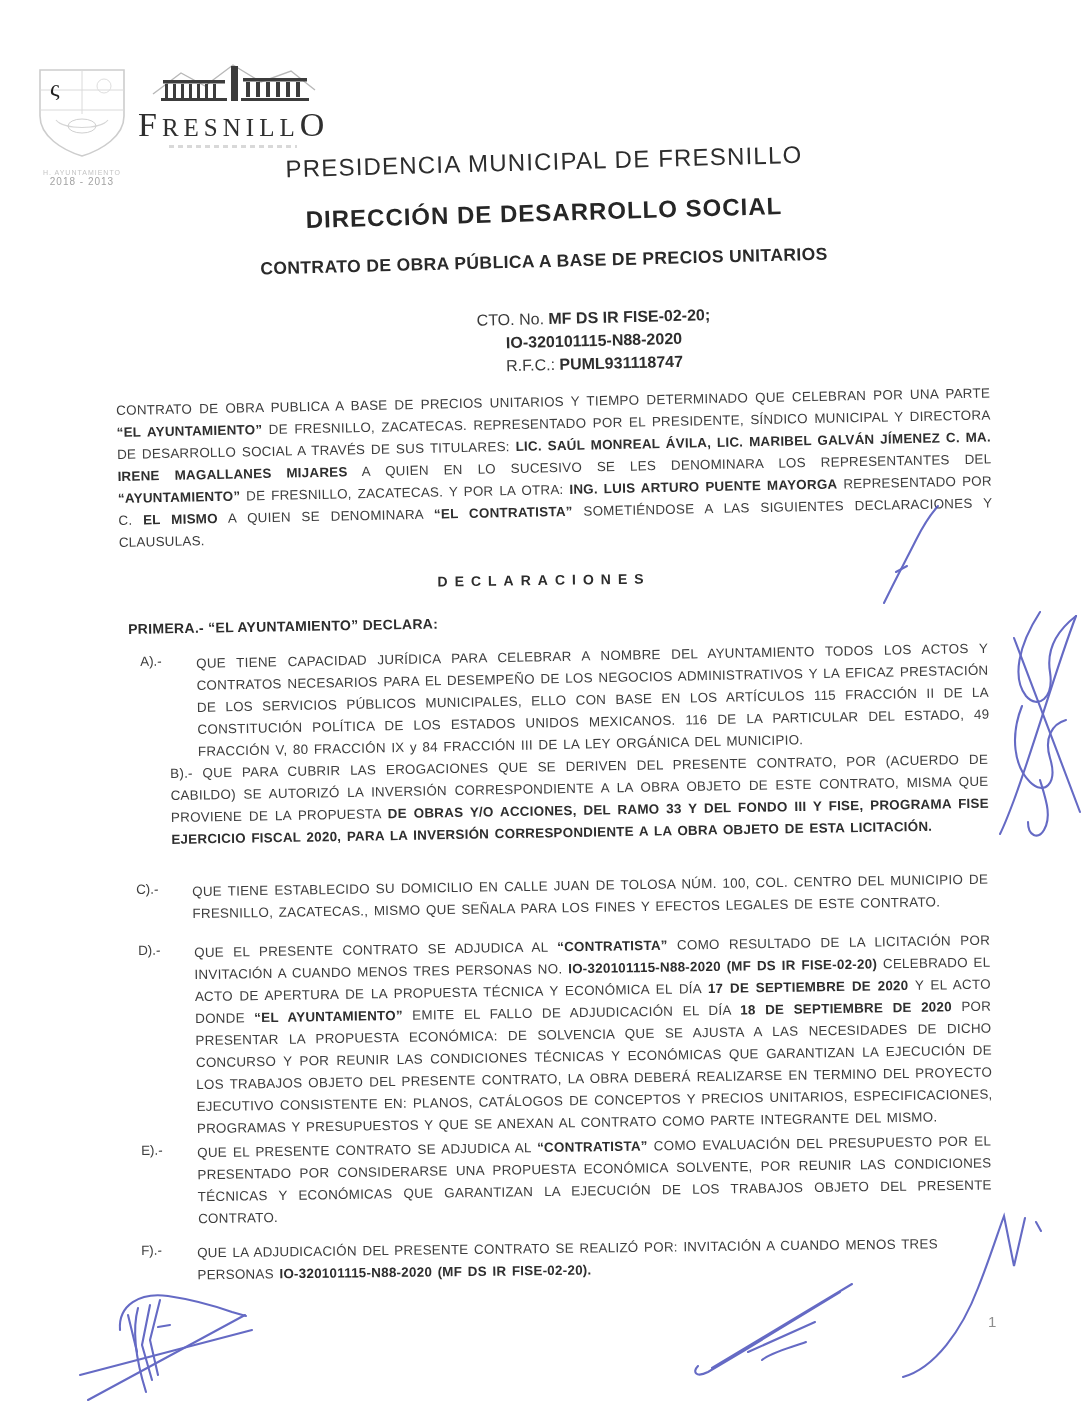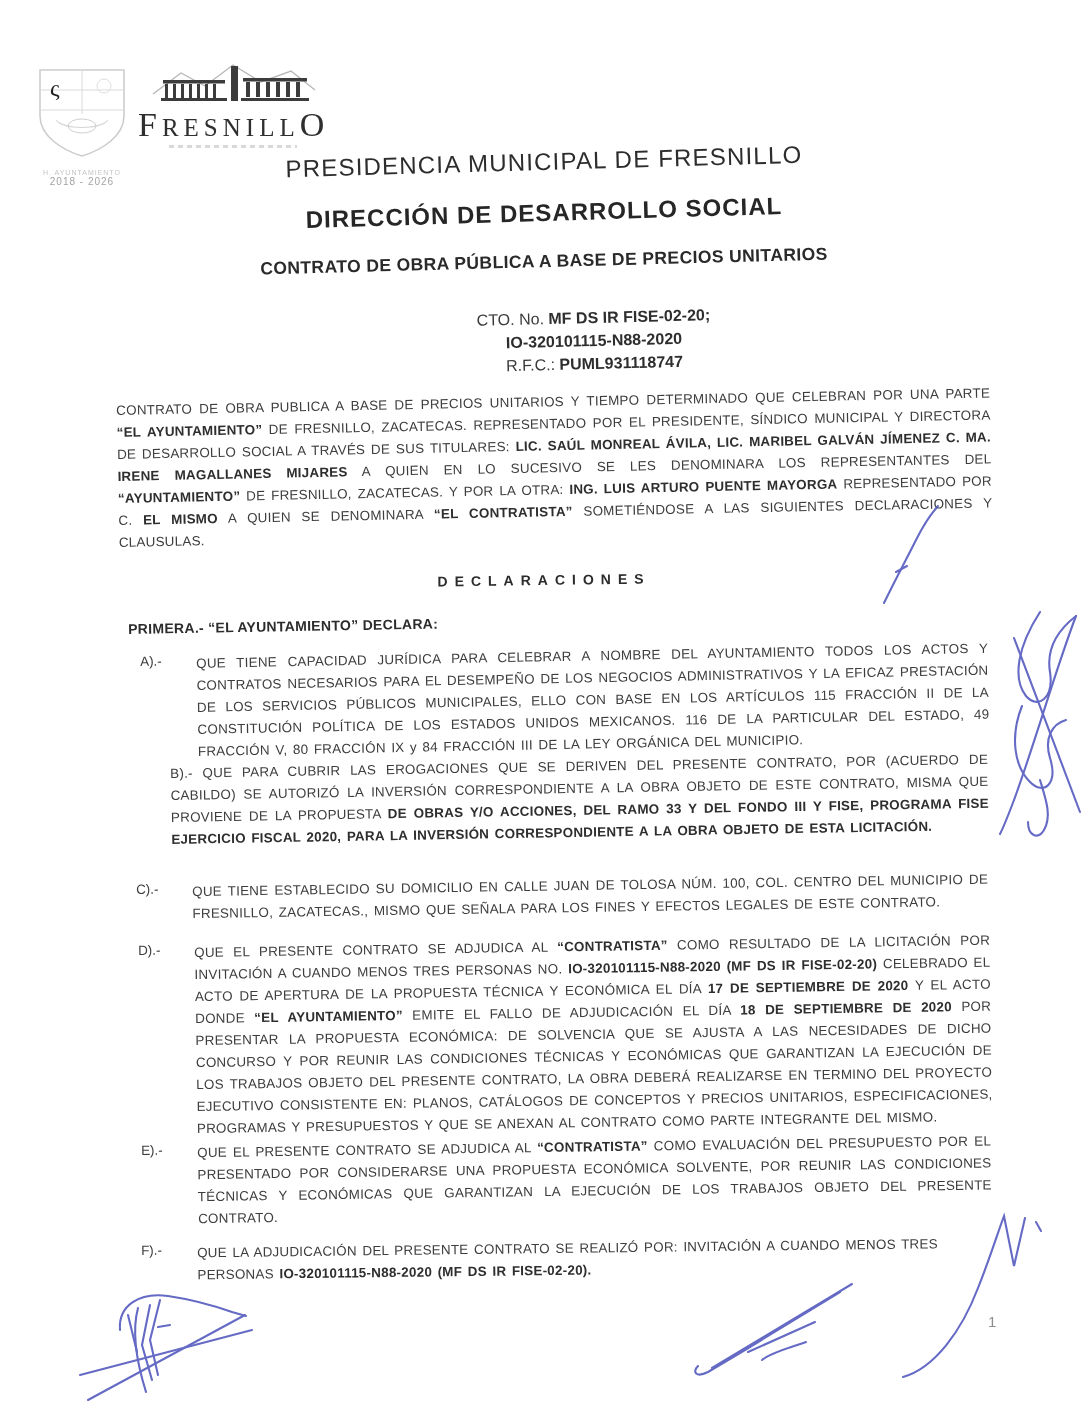--- a/index.html
+++ b/index.html
@@ -77,21 +77,21 @@
   <div class="seal">
     <svg width="112" height="100" viewBox="0 0 112 100">
       <path d="M14 6 H98 V52 C98 72 76 86 56 92 C36 86 14 72 14 52 Z" fill="none" stroke="#cdcdcd" stroke-width="1.6"></path>
       <path d="M56 6 V50 M14 46 H98 M14 26 H98" stroke="#dadada" stroke-width="1" fill="none"></path>
       <path d="M30 56 C38 66 74 66 82 56" stroke="#d6d6d6" stroke-width="1.2" fill="none"></path>
       <ellipse cx="56" cy="62" rx="14" ry="7" fill="none" stroke="#d0d0d0" stroke-width="1"></ellipse>
       <text x="24" y="32" font-size="24" font-family="Liberation Serif, serif" fill="#1f1f1f">ς</text>
       <circle cx="78" cy="22" r="7" fill="none" stroke="#dedede" stroke-width="1"></circle>
     </svg>
     <div class="seal-caption">H. AYUNTAMIENTO</div>
-    <div class="seal-years">2018 - 2026</div>
+    <div class="seal-years">2018 - 2013</div>
   </div>
 
   <div class="citylogo">
     <svg width="180" height="48" viewBox="0 0 180 48">
       <path d="M10 34 L38 13 L62 26 L90 5 L118 22 L148 11 L172 30" fill="none" stroke="#b8b8b8" stroke-width="1.4"></path>
       <rect x="20" y="20" width="62" height="3.5" fill="#3c3c3c"></rect>
       <rect x="22" y="24" width="3" height="14" fill="#3c3c3c"></rect>
       <rect x="30" y="24" width="3" height="14" fill="#3c3c3c"></rect>
       <rect x="38" y="24" width="3" height="14" fill="#3c3c3c"></rect>
       <rect x="46" y="24" width="3" height="14" fill="#3c3c3c"></rect>

